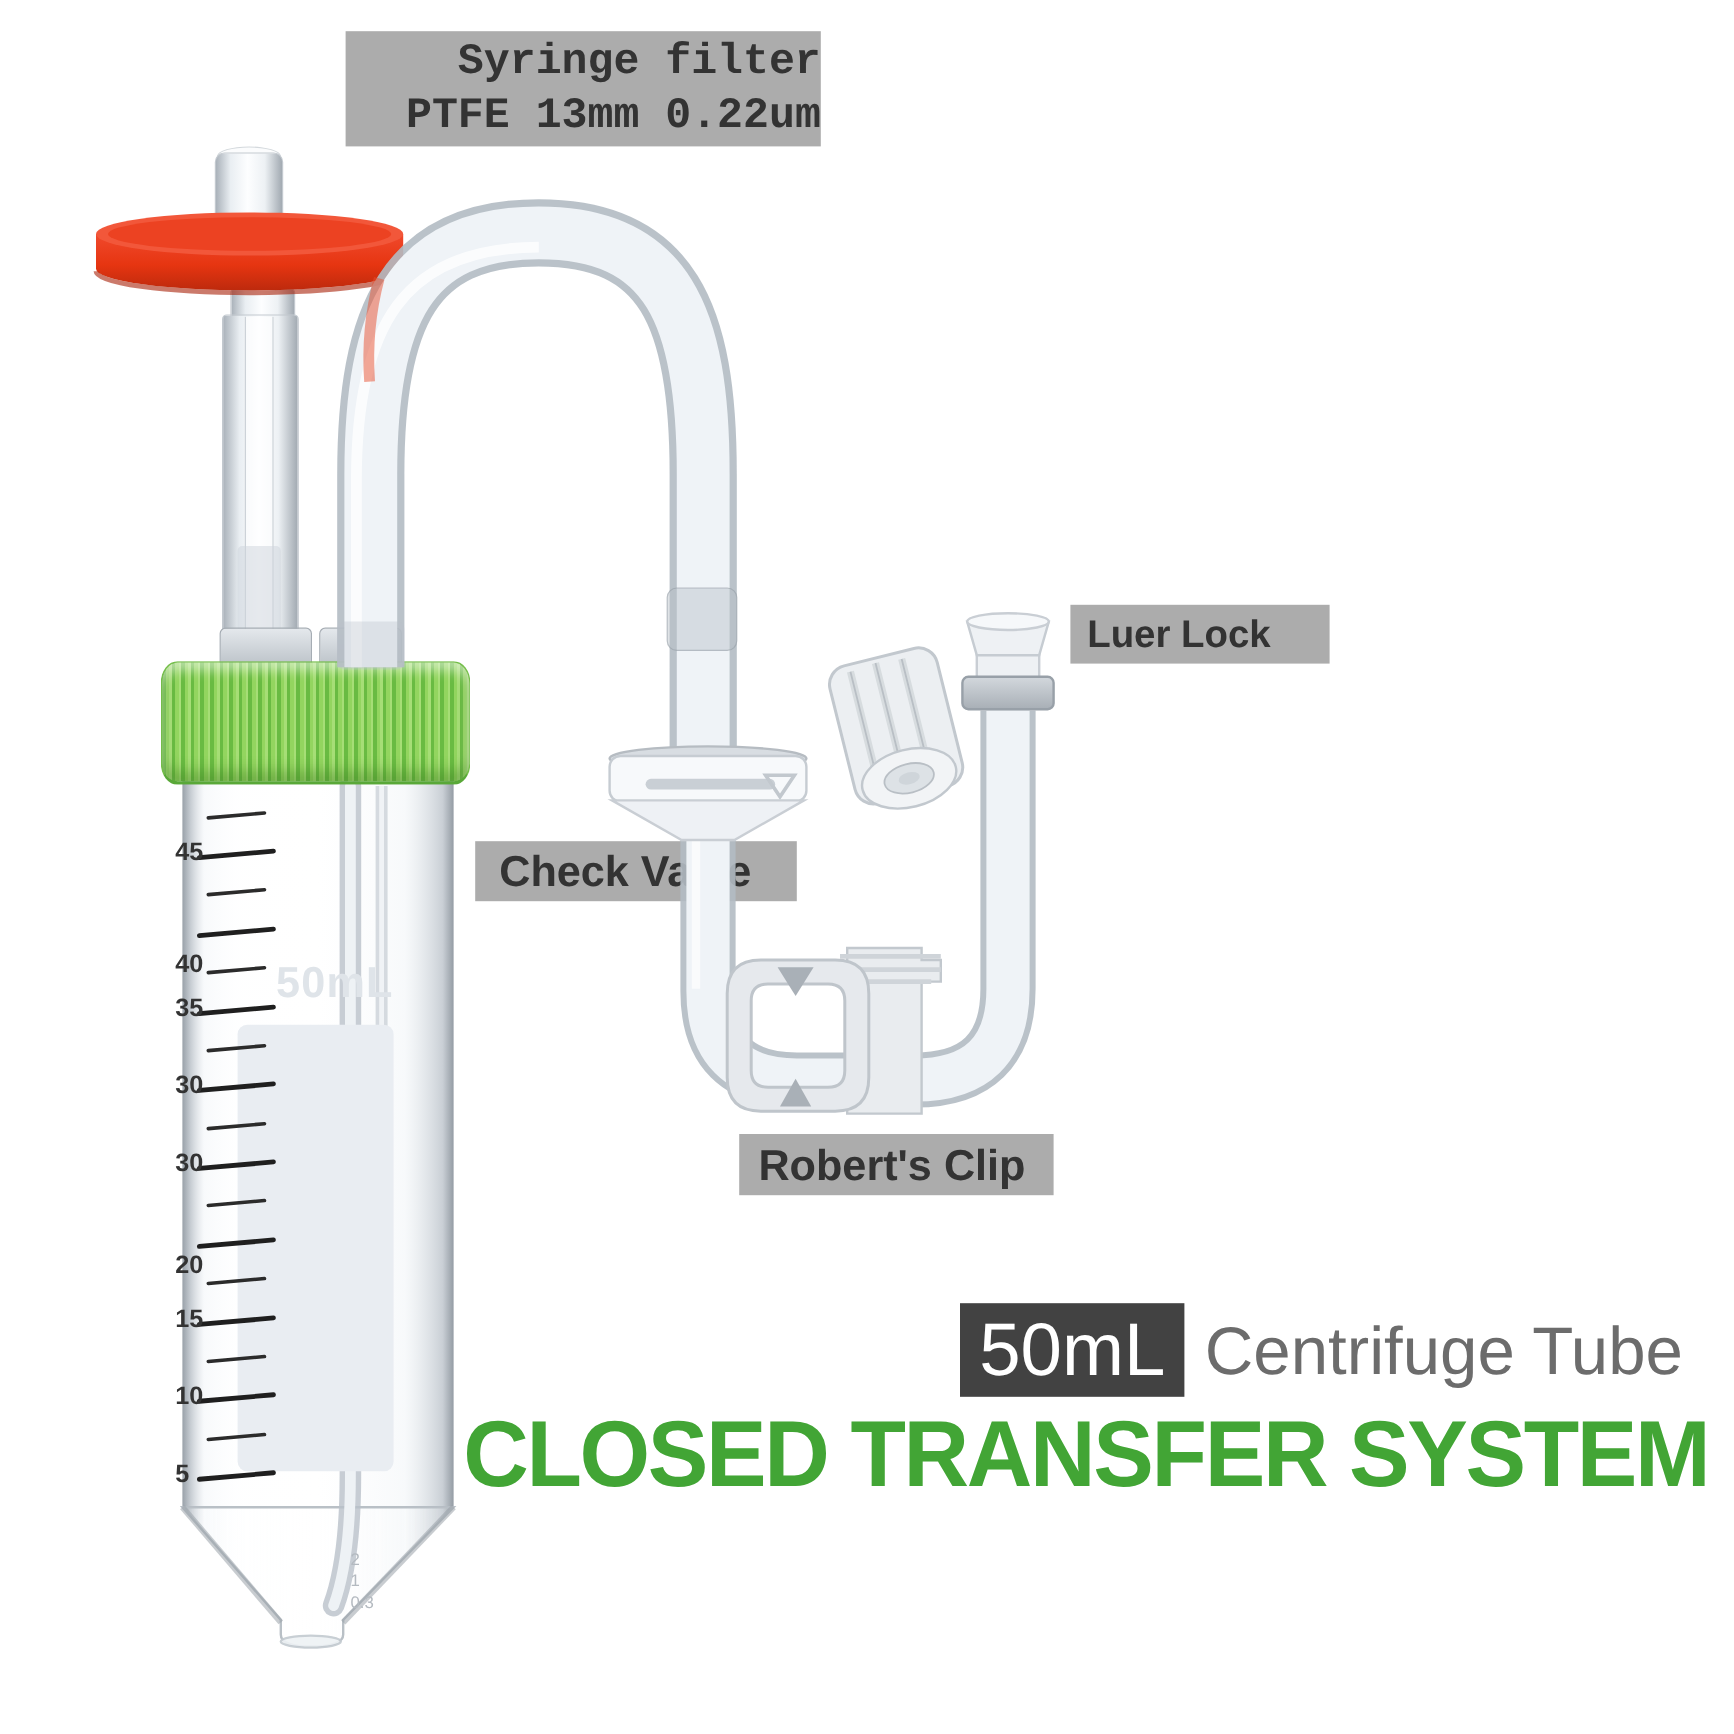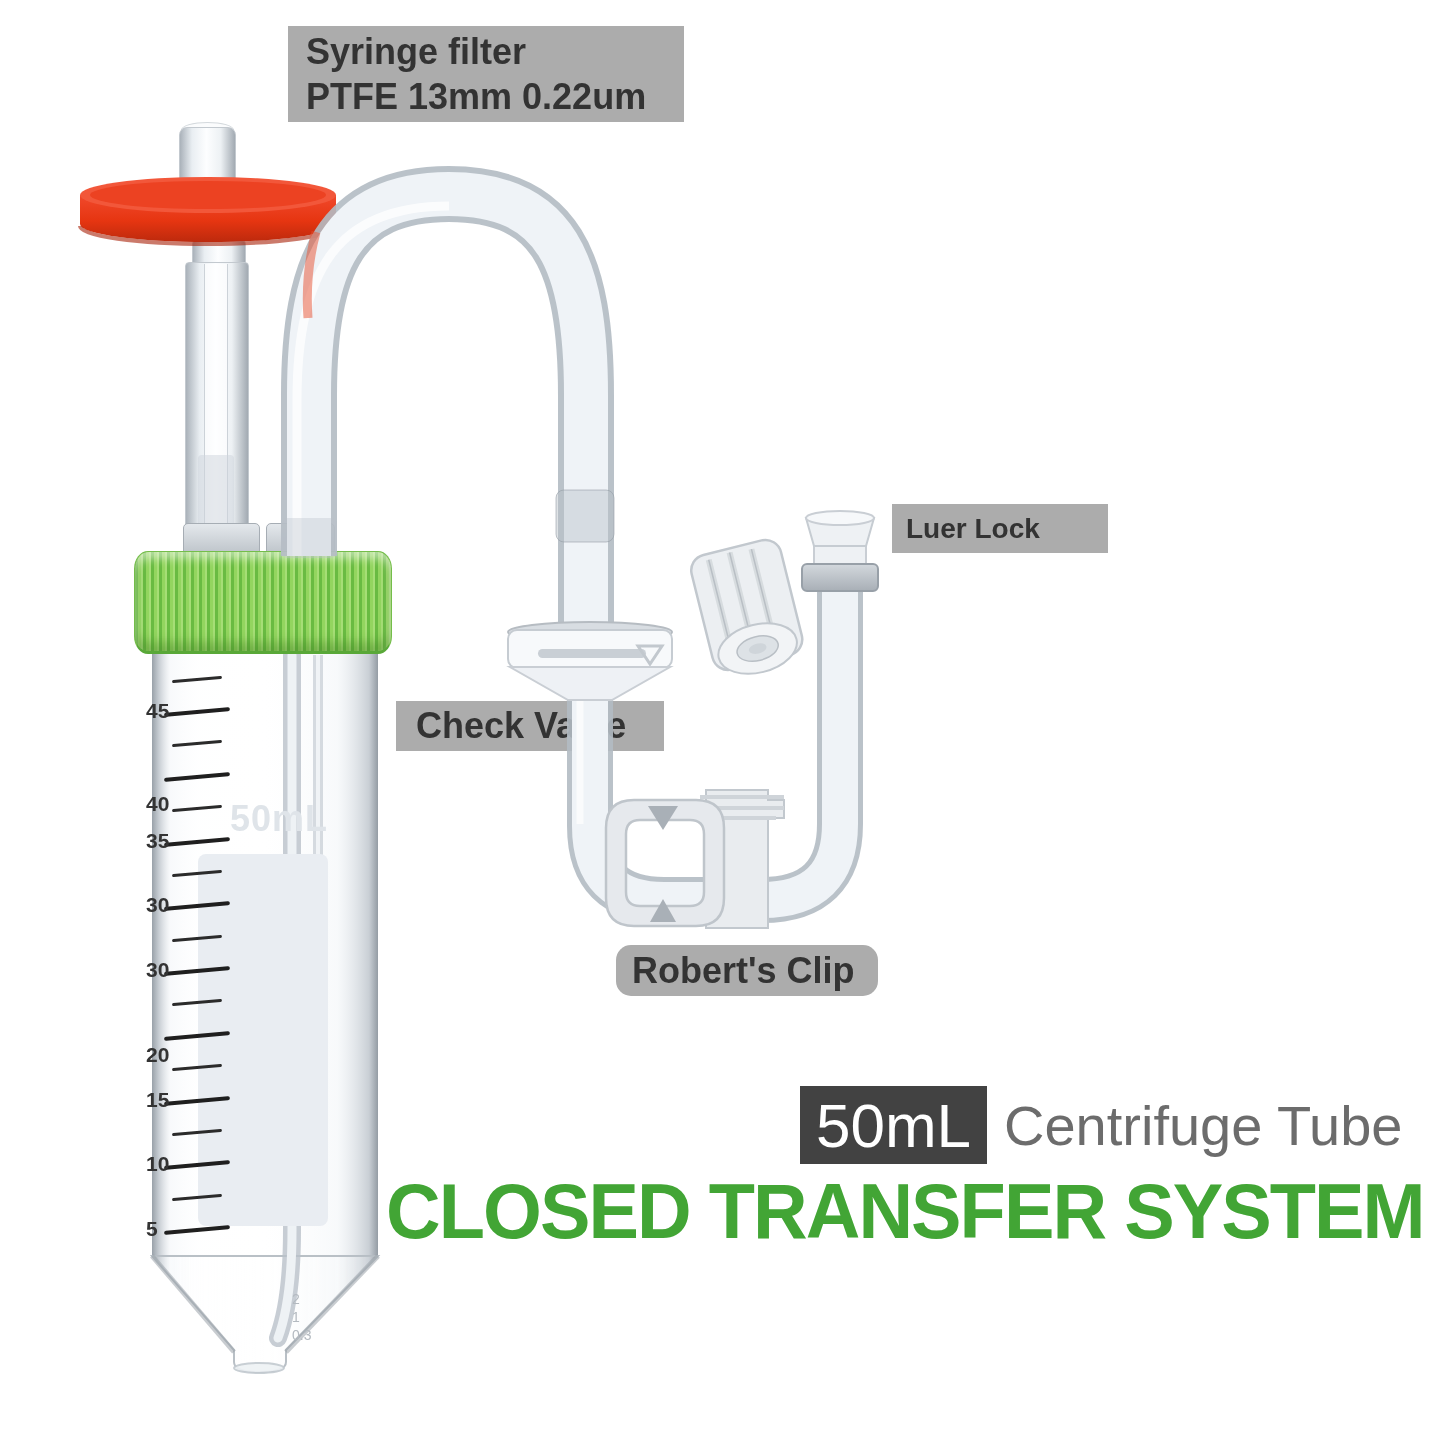--- a/index.html
+++ b/index.html
@@ -8,24 +8,24 @@
     font-family:"Liberation Sans",sans-serif;
   }
   .abs{position:absolute;left:0;top:0;}
 
   
   .plabel{
     position:absolute;background:var(--label-bg,#acacac);color:var(--label-text,#333);
     font-weight:bold;white-space:nowrap;display:flex;align-items:center;
   }
   .lbl-syringe{left:288px;top:26px;width:378px;height:96px;font-size:36px;line-height:45px;
-    flex-direction:column;align-items:flex-start;justify-content:center;padding-left:18px;}
-  .lbl-luer{left:892px;top:504px;width:202px;height:49px;font-size:28px;padding-left:14px;}
+    flex-direction:column;align-items:flex-end;justify-content:center;padding-left:18px;font-family:Liberation Mono, monospace;}
+  .lbl-luer{left:892px;top:504px;width:202px;height:49px;font-size:32px;padding-left:14px;}
   .lbl-check{left:396px;top:701px;width:248px;height:50px;font-size:36px;padding-left:20px;z-index:1;}
-  .lbl-clip{left:616px;top:945px;width:246px;height:51px;font-size:36px;padding-left:16px;border-radius:15px;}
+  .lbl-clip{left:616px;top:945px;width:246px;height:51px;font-size:36px;padding-left:16px;}
   .lbl-luer,.lbl-syringe,.lbl-clip{z-index:6;}
 
   
   .badge{
     position:absolute;left:800px;top:1086px;width:187px;height:78px;
     background:var(--badge-bg,#424242);color:var(--badge-text,#fff);
     font-size:62px;display:flex;align-items:center;justify-content:center;z-index:6;
   }
   .subtitle{
     position:absolute;left:1004px;top:1086px;height:78px;display:flex;align-items:center;

